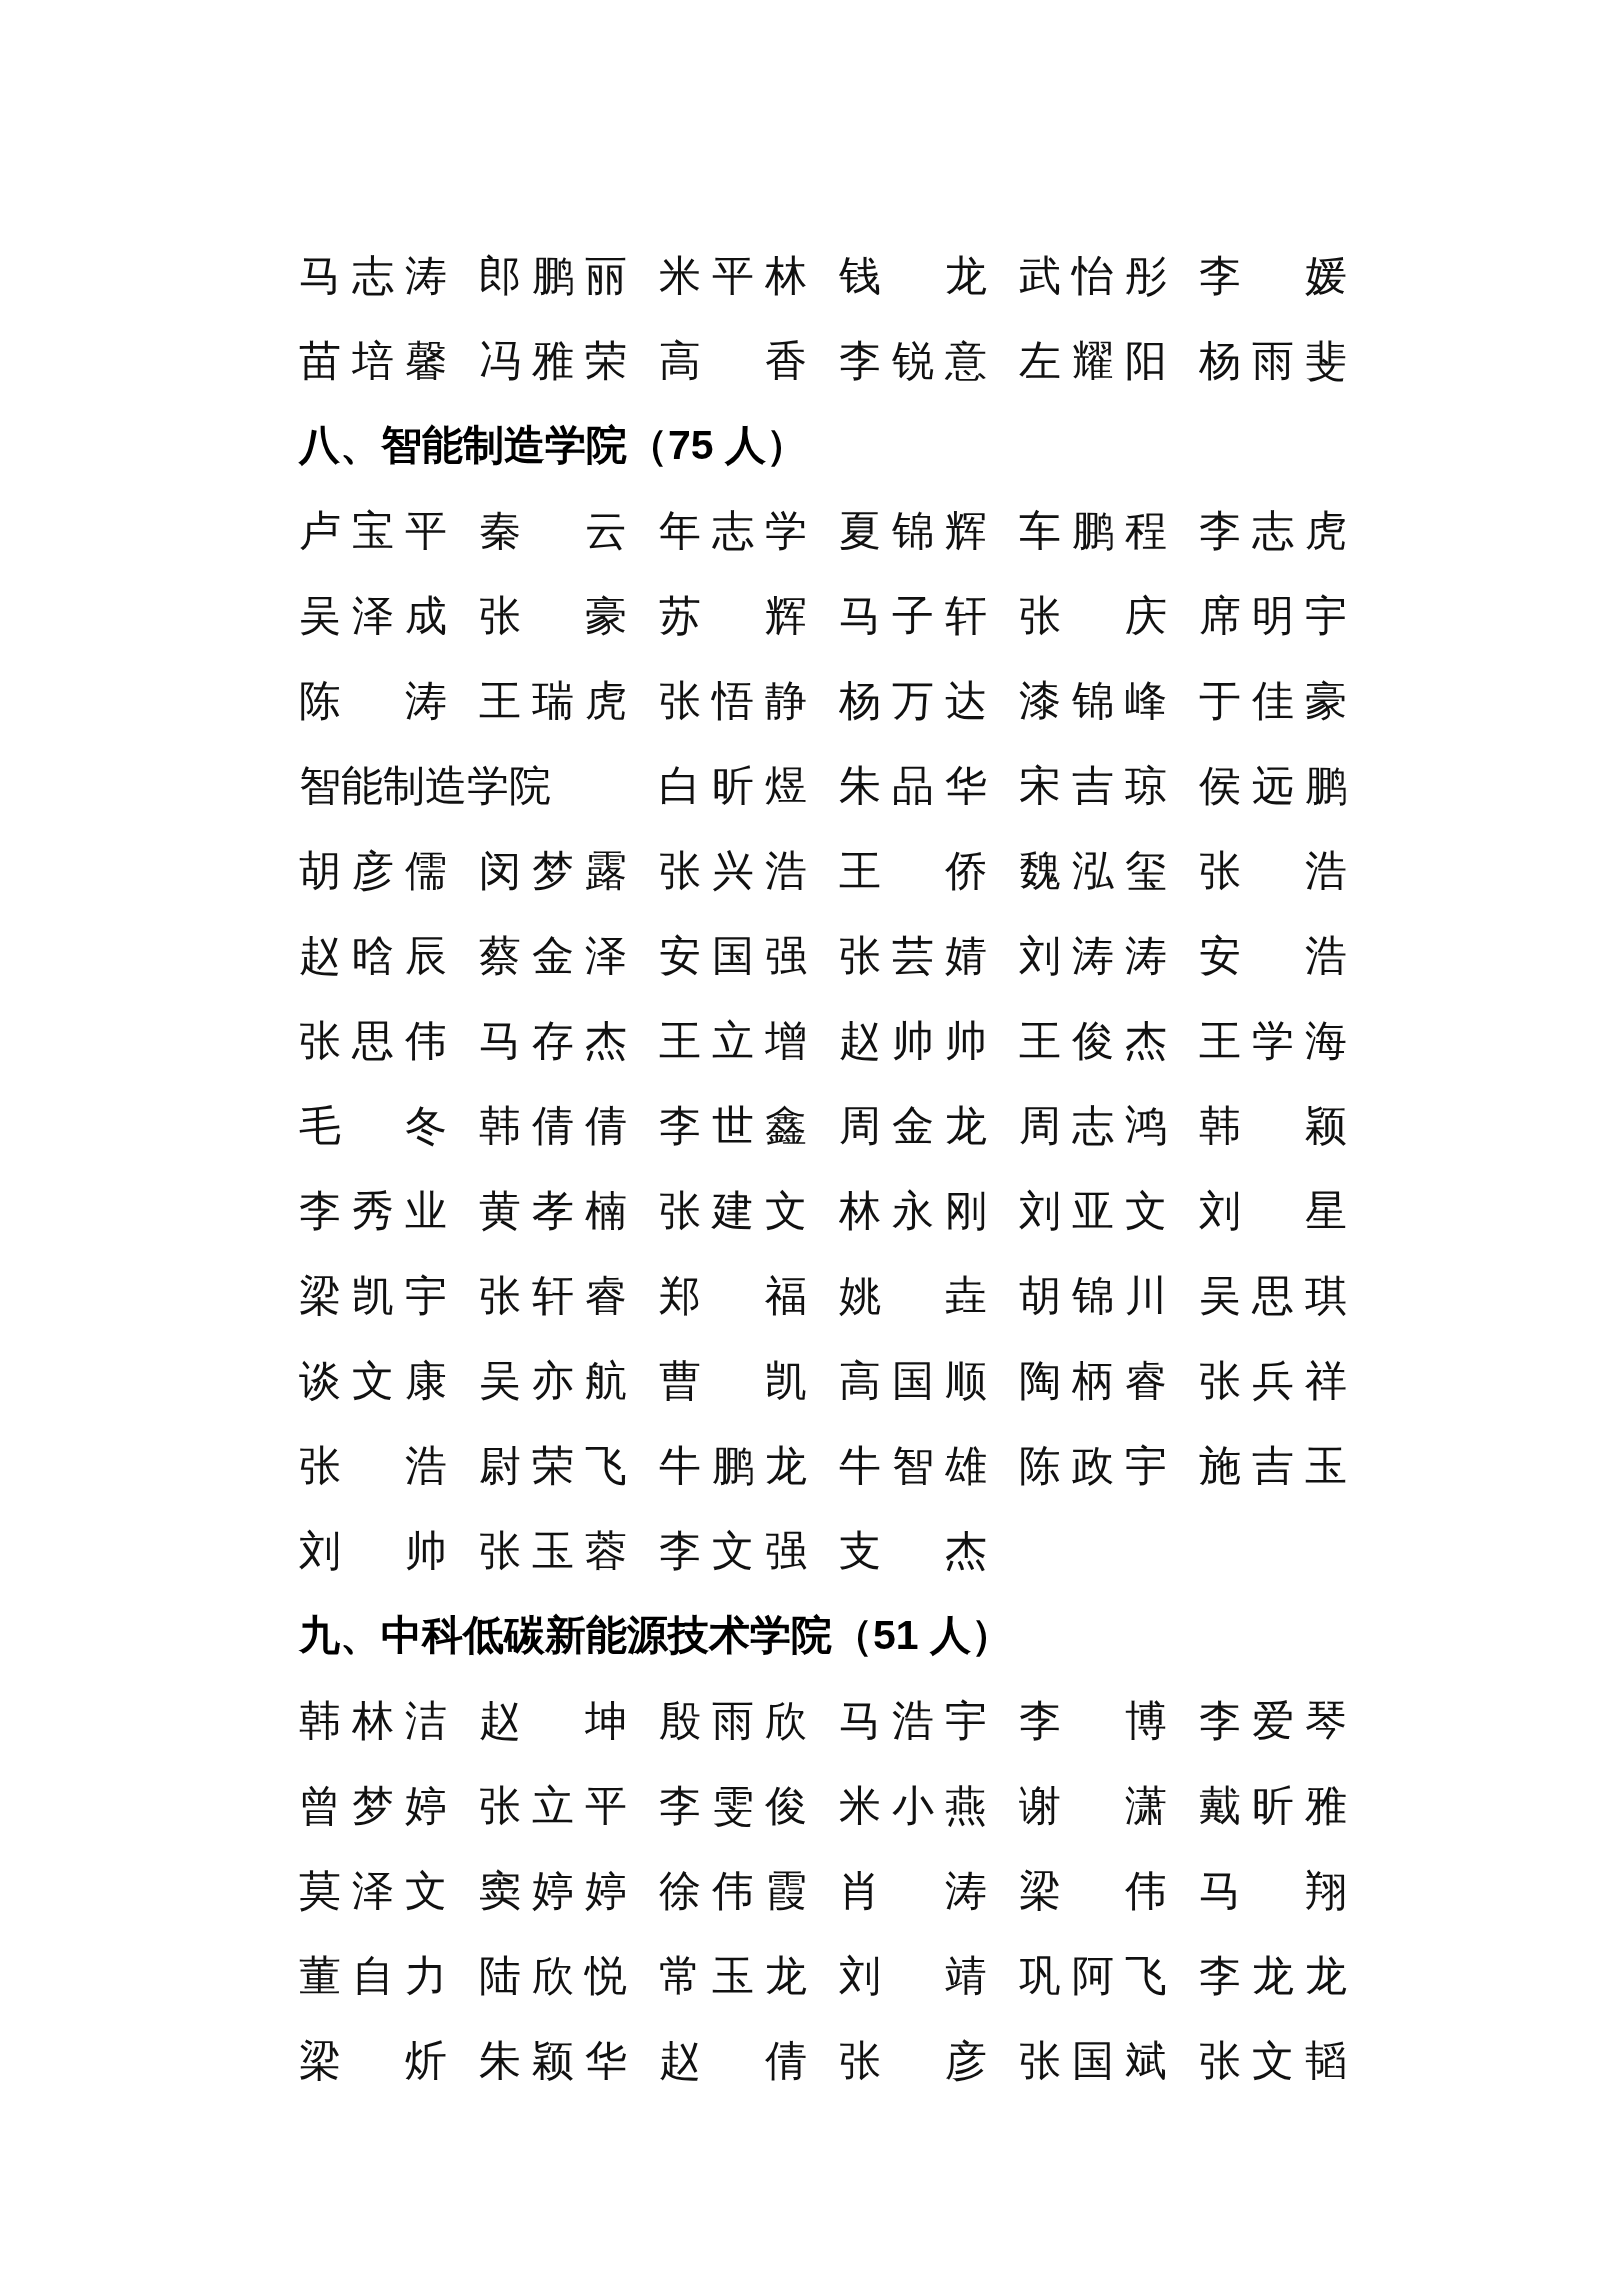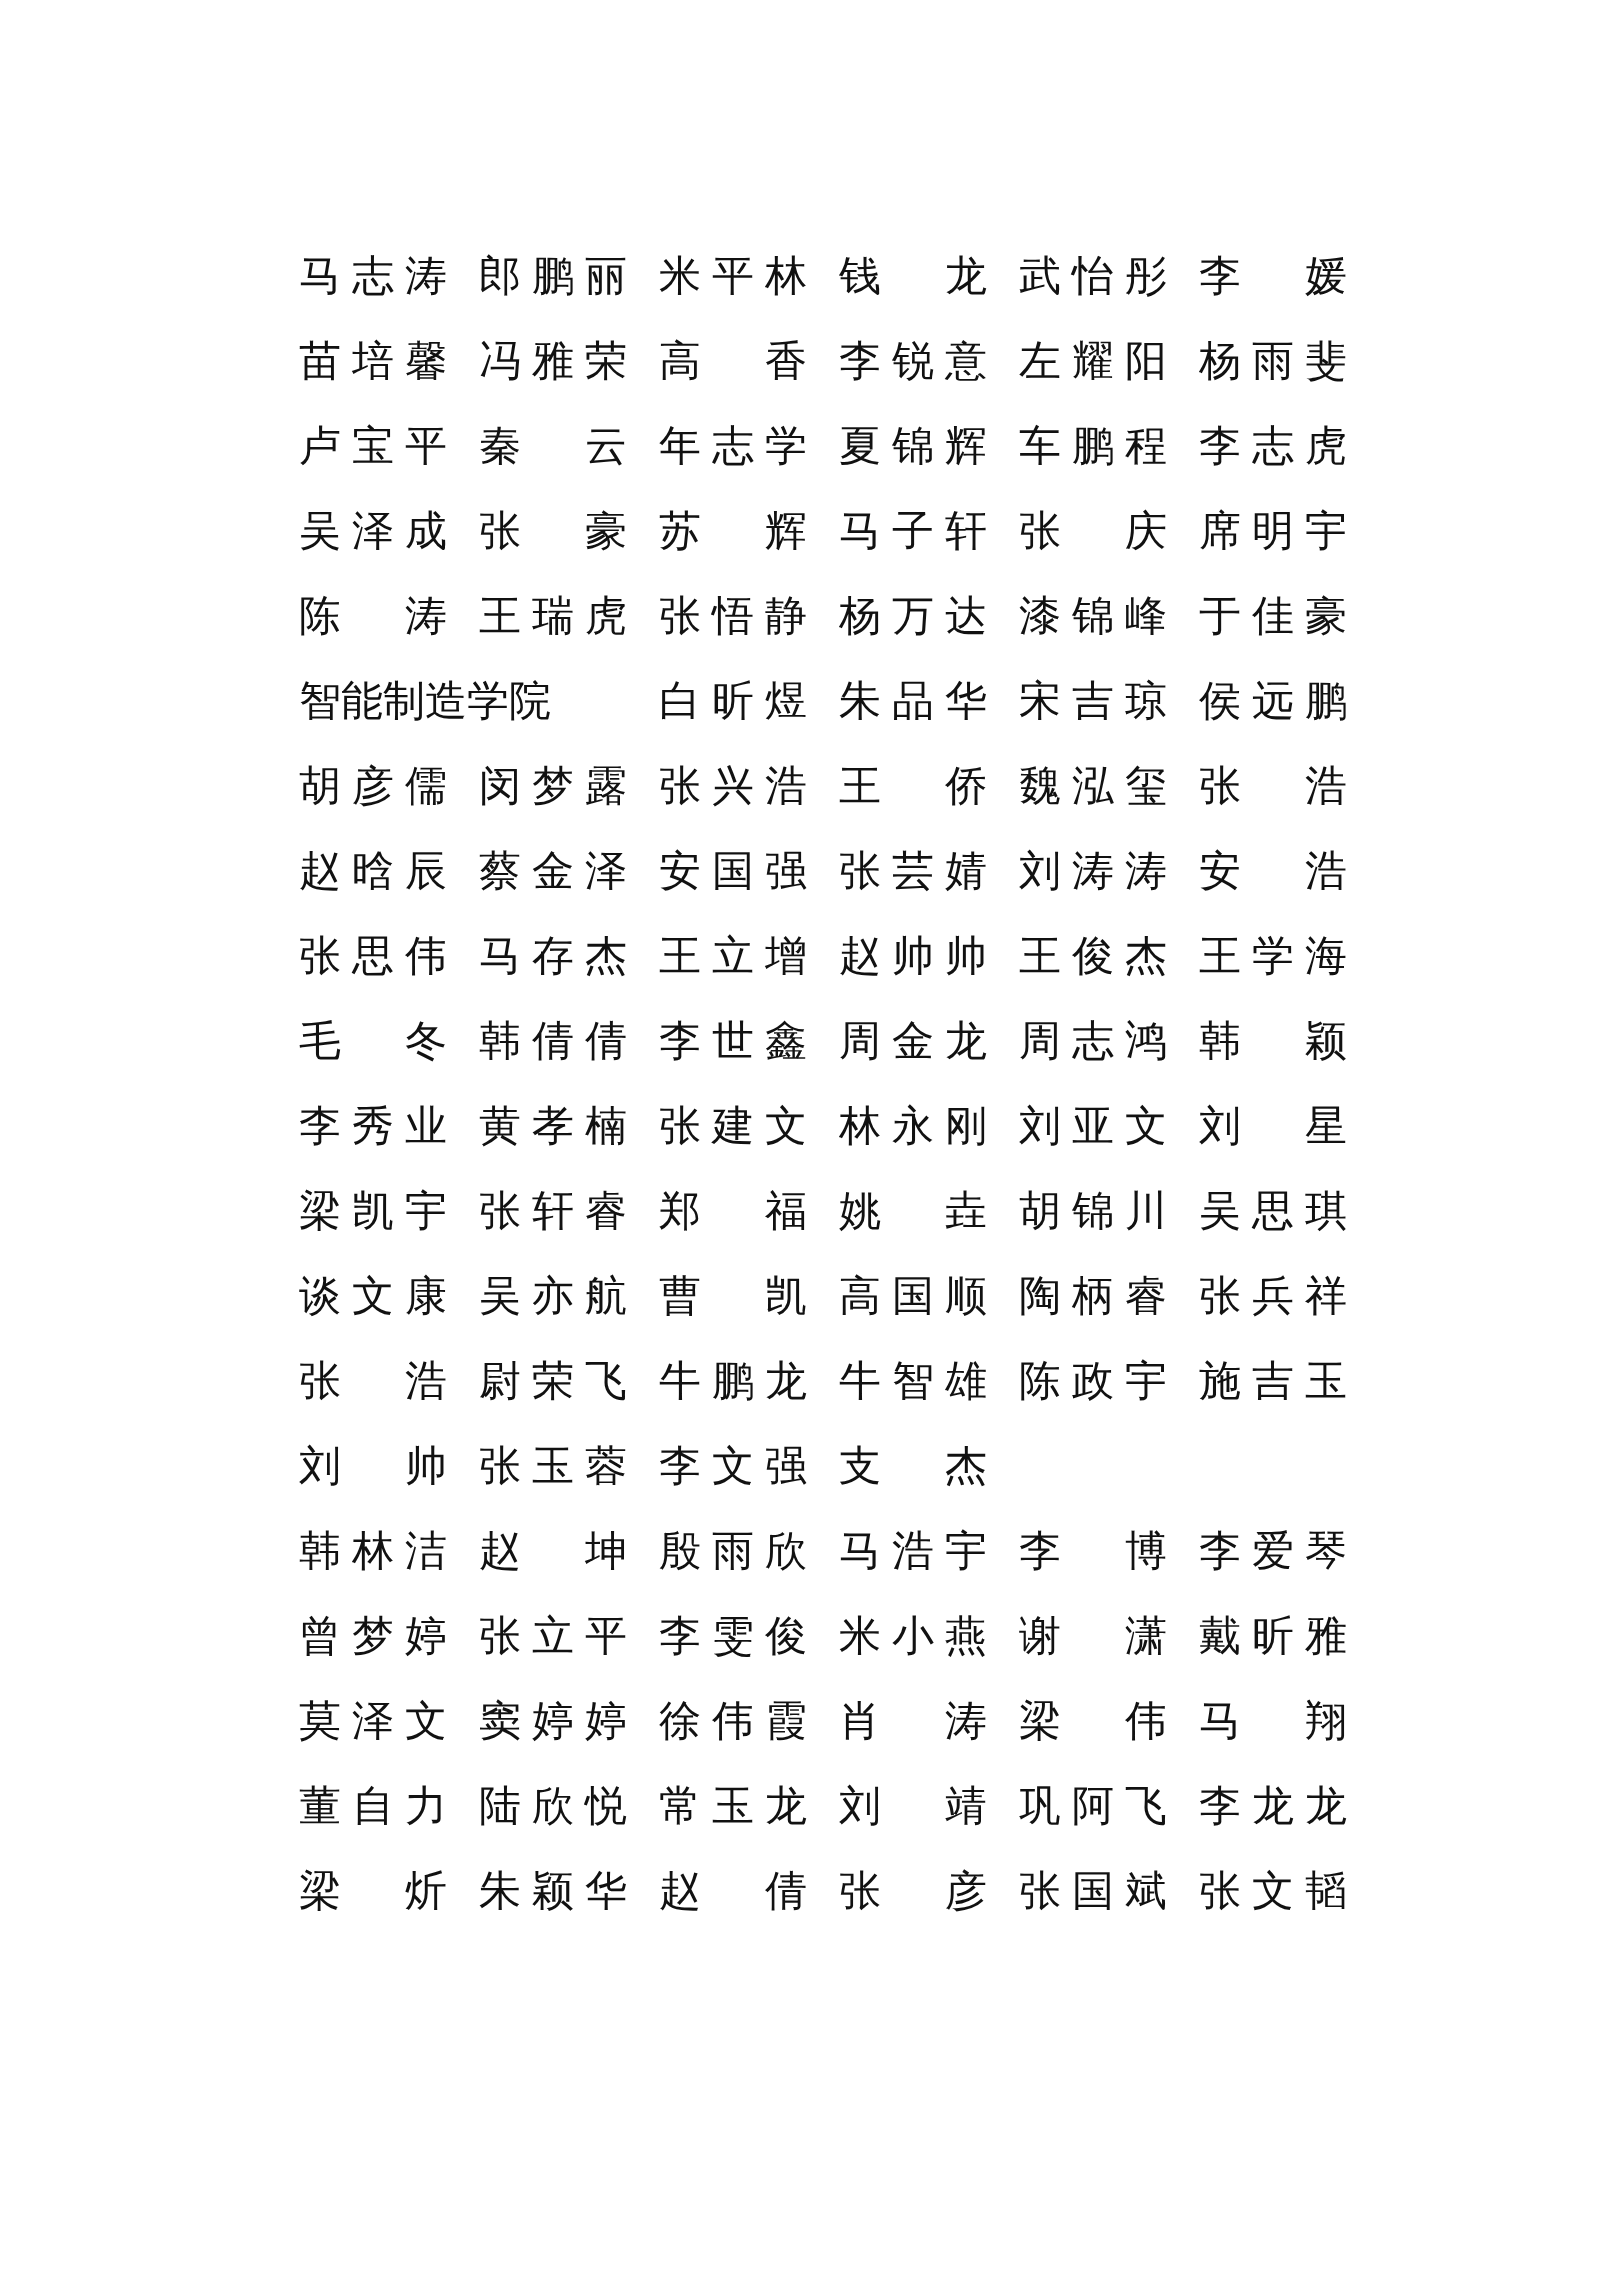--- a/index.html
+++ b/index.html
@@ -116,20 +116,21 @@
           <span>阳</span>
         </span>
         <span class="name-cell">
           <span>杨</span>
           <span>雨</span>
           <span>斐</span>
         </span>
       </div>
     </div>
 
+  <h2 class="section-heading">八、智能制造学院（75 人）</h2>
   <div>
       <div class="name-row">
         <span class="name-cell">
           <span>卢</span>
           <span>宝</span>
           <span>平</span>
         </span>
         <span class="name-cell">
           <span>秦</span>
           <span>云</span>
@@ -499,20 +500,21 @@
           <span>文</span>
           <span>强</span>
         </span>
         <span class="name-cell">
           <span>支</span>
           <span>杰</span>
         </span>
       </div>
     </div>
 
+  <h2 class="section-heading">九、中科低碳新能源技术学院（51 人）</h2>
   <div>
       <div class="name-row">
         <span class="name-cell">
           <span>韩</span>
           <span>林</span>
           <span>洁</span>
         </span>
         <span class="name-cell">
           <span>赵</span>
           <span>坤</span>

